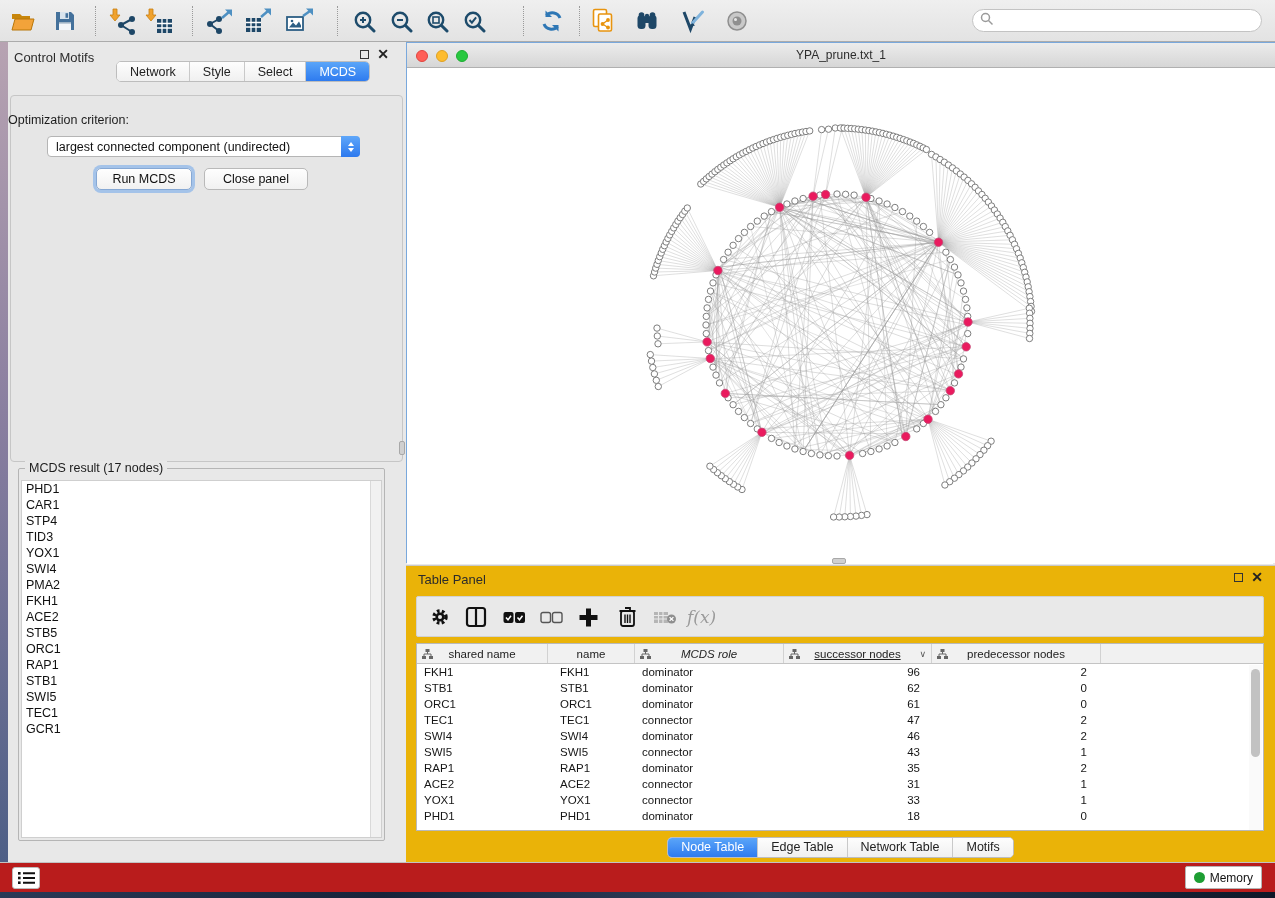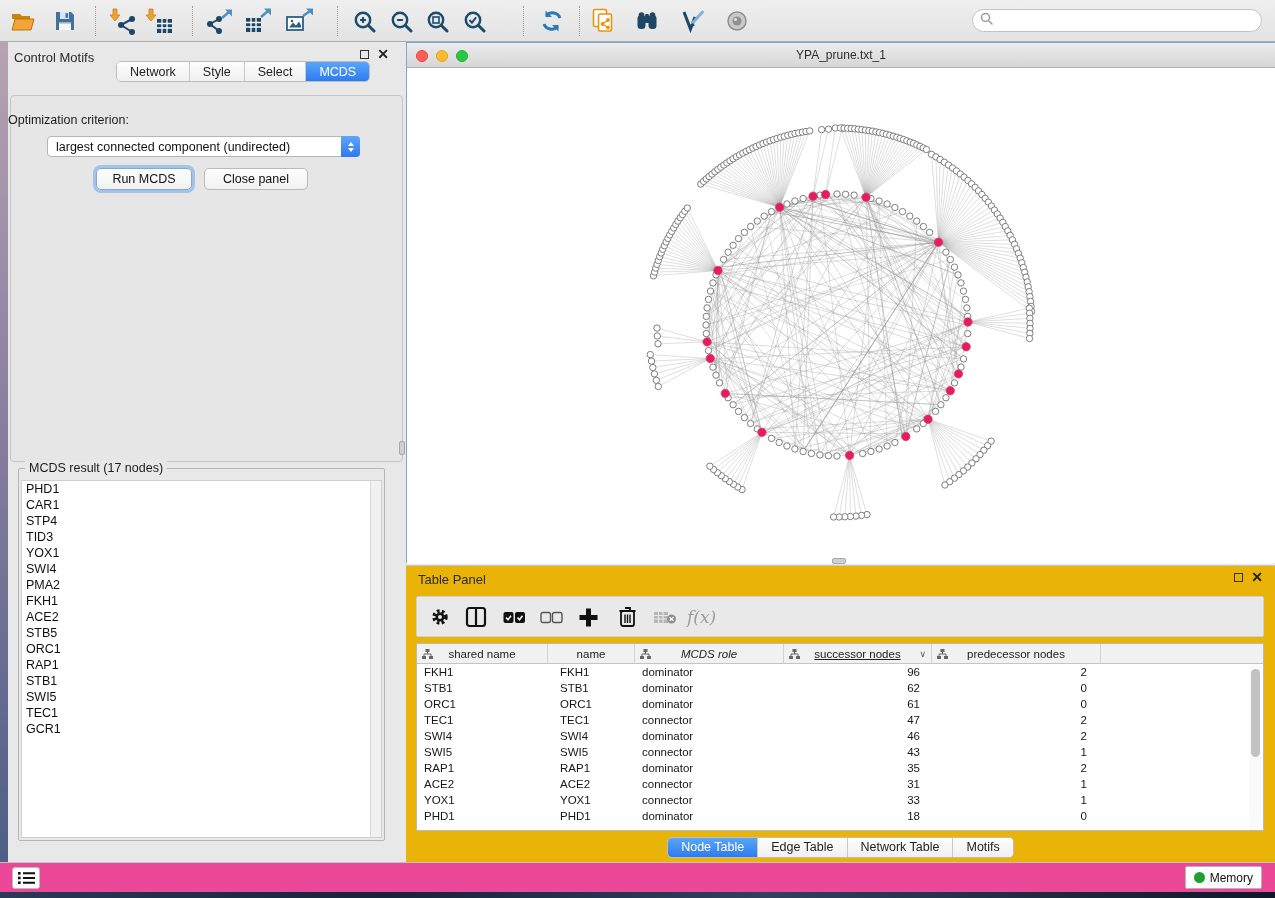--- a/index.html
+++ b/index.html
@@ -97,21 +97,21 @@
   .tr { display:flex; height:16px; }
   .td { font-size:11.5px; color:#161616; display:flex; align-items:center; overflow:hidden; }
   #table-scroll { position:absolute; right:1px; top:21px; width:13px; height:165px; background:#fafafa; }
   #table-thumb { position:absolute; left:2px; top:4px; width:9px; height:88px;
     background:#c2c2c2; border-radius:5px; }
 
   #tp-tabs-row { position:absolute; left:0; top:268px; width:869px; height:26px;
     display:flex; align-items:center; justify-content:center; }
 
   
-  #status-bar { left:0; top:862px; width:1275px; height:30px; background:#ec4899;
+  #status-bar { left:0; top:862px; width:1275px; height:30px; background:#b91c1c;
     border-top:1px solid #c2c2c2; }
   #list-btn { position:absolute; left:12px; top:4px; width:28px; height:22px; background:#fff;
     border:1px solid #bdbdbd; border-radius:3px; display:flex; align-items:center; justify-content:center; }
   #memory-btn { position:absolute; right:13px; top:3px; height:23px; background:#fff;
     border:1px solid #b5b5b5; border-radius:2px; display:flex; align-items:center;
     gap:5px; padding:0 8px; font-size:12px; color:#111; }
   #memory-dot { width:11px; height:11px; border-radius:50%; background:#1e9e33; }
 </style>
 </head>
 <body>

